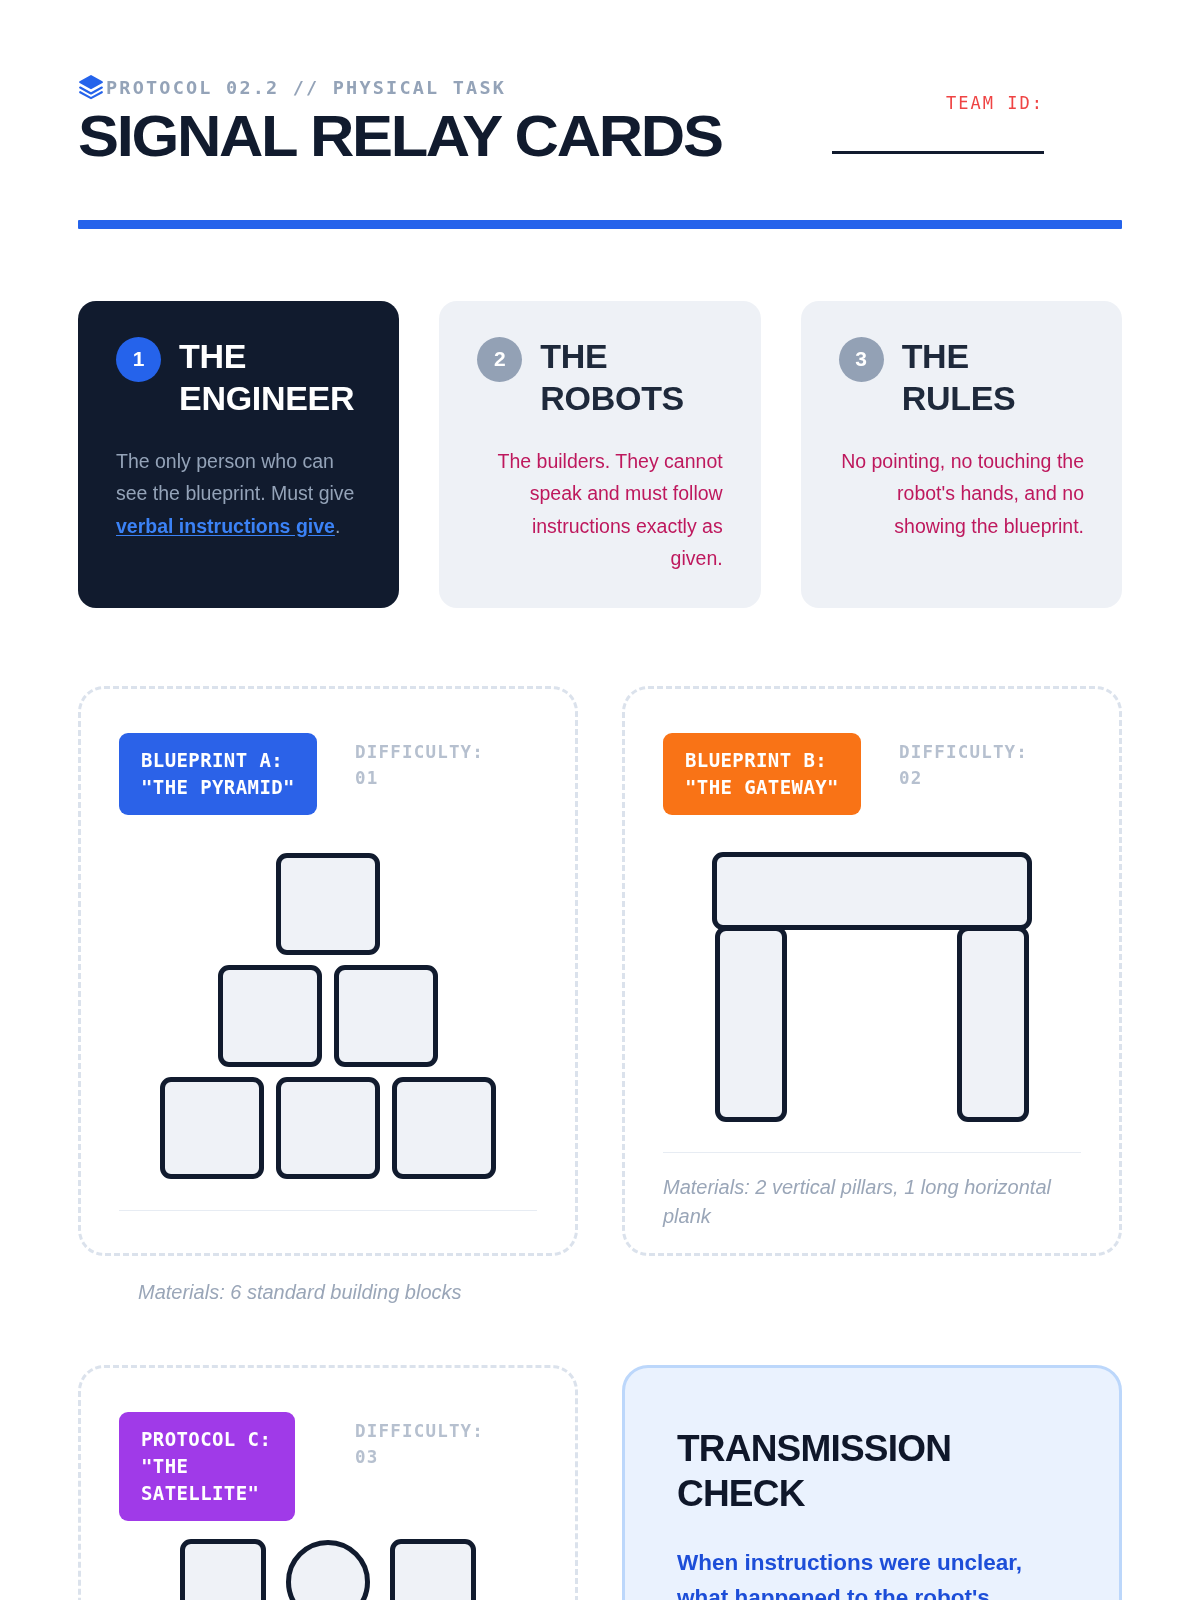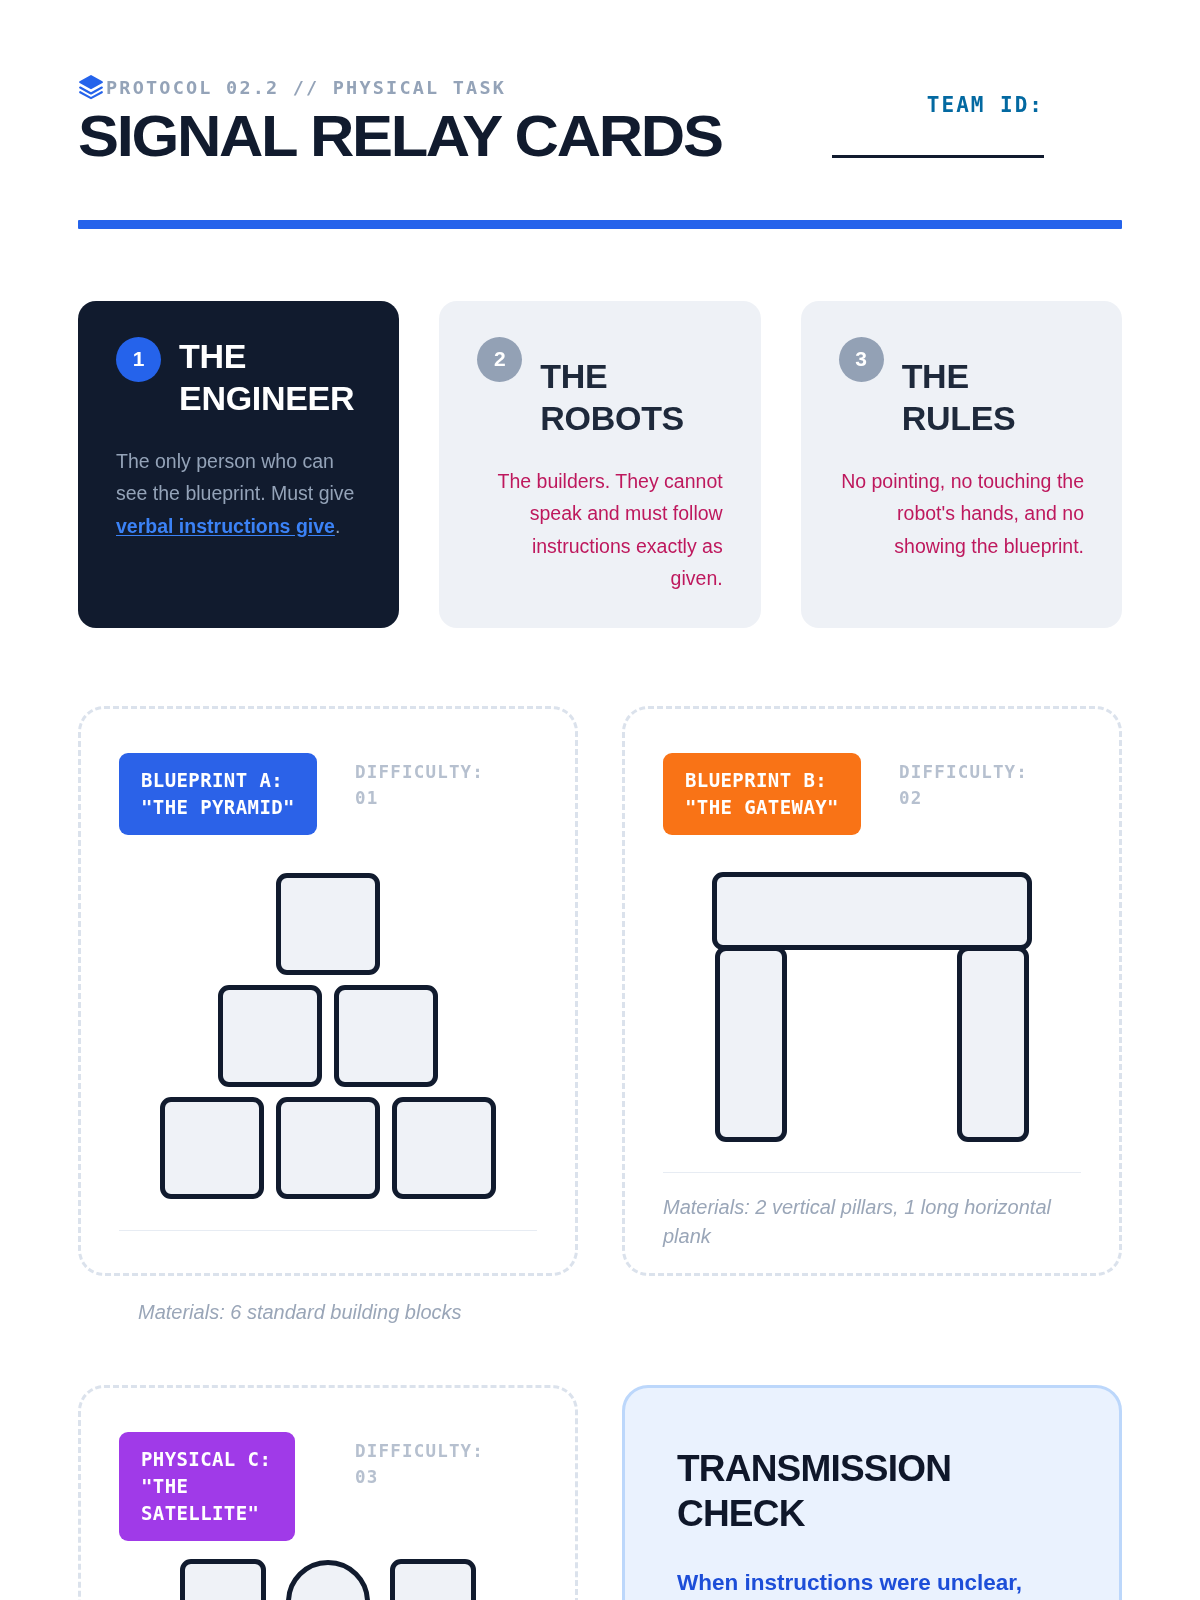--- a/index.html
+++ b/index.html
@@ -53,24 +53,24 @@
   }
   .team-id-block {
     position: absolute;
     right: 78px;
     top: 93px;
     width: 212px;
     text-align: right;
   }
   .team-id-label {
     font-family: "DejaVu Sans Mono", monospace;
-    font-size: 21px;
-    font-weight: 700;
+    font-size: 17px;
+    font-weight: 400;
     letter-spacing: 2px;
-    color: #0369a1;
+    color: #ef4444;
   }
   .team-id-line {
     margin-top: 38px;
     height: 3px;
     background: #111b2e;
     width: 100%;
   }
   .accent-rule {
     margin-top: 53px;
     height: 9px;
@@ -114,21 +114,21 @@
   .role-card.dark .role-num { background: #2563eb; }
   .role-card.light .role-num { background: #93a1b5; }
 
   .role-title {
     font-size: 34px;
     line-height: 1.24;
     font-weight: 700;
     letter-spacing: -0.3px;
   }
   .role-card.dark .role-title { color: #ffffff; }
-  .role-card.light .role-title { color: #1e293b; margin-top: 20px; }
+  .role-card.light .role-title { color: #1e293b; }
 
   .role-body {
     margin-top: 26px;
     font-size: 19.5px;
     line-height: 1.65;
   }
   .role-card.dark .role-body { color: #94a3b8; }
   .role-card.light .role-body { color: #be185d; text-align: right; }
 
   .role-body a {
@@ -381,21 +381,21 @@
         <div class="bp-footer">
           <div class="bp-materials">Materials: 2 vertical pillars, 1 long horizontal plank</div>
         </div>
       </div>
     </div>
 
     <div class="bp-cell">
       <div class="bp-card short">
         <div class="bp-head">
           <div class="bp-badge" style="background:#a03ae8; max-width:176px">
-            <div>PHYSICAL C:</div>
+            <div>PROTOCOL C:</div>
             <div>"THE SATELLITE"</div>
           </div>
           <div class="bp-difficulty">
             <div>DIFFICULTY:</div>
             <div>03</div>
           </div>
         </div>
         <div class="bp-figure">
           <div class="satellite">
             <div class="block sat-block"></div>

